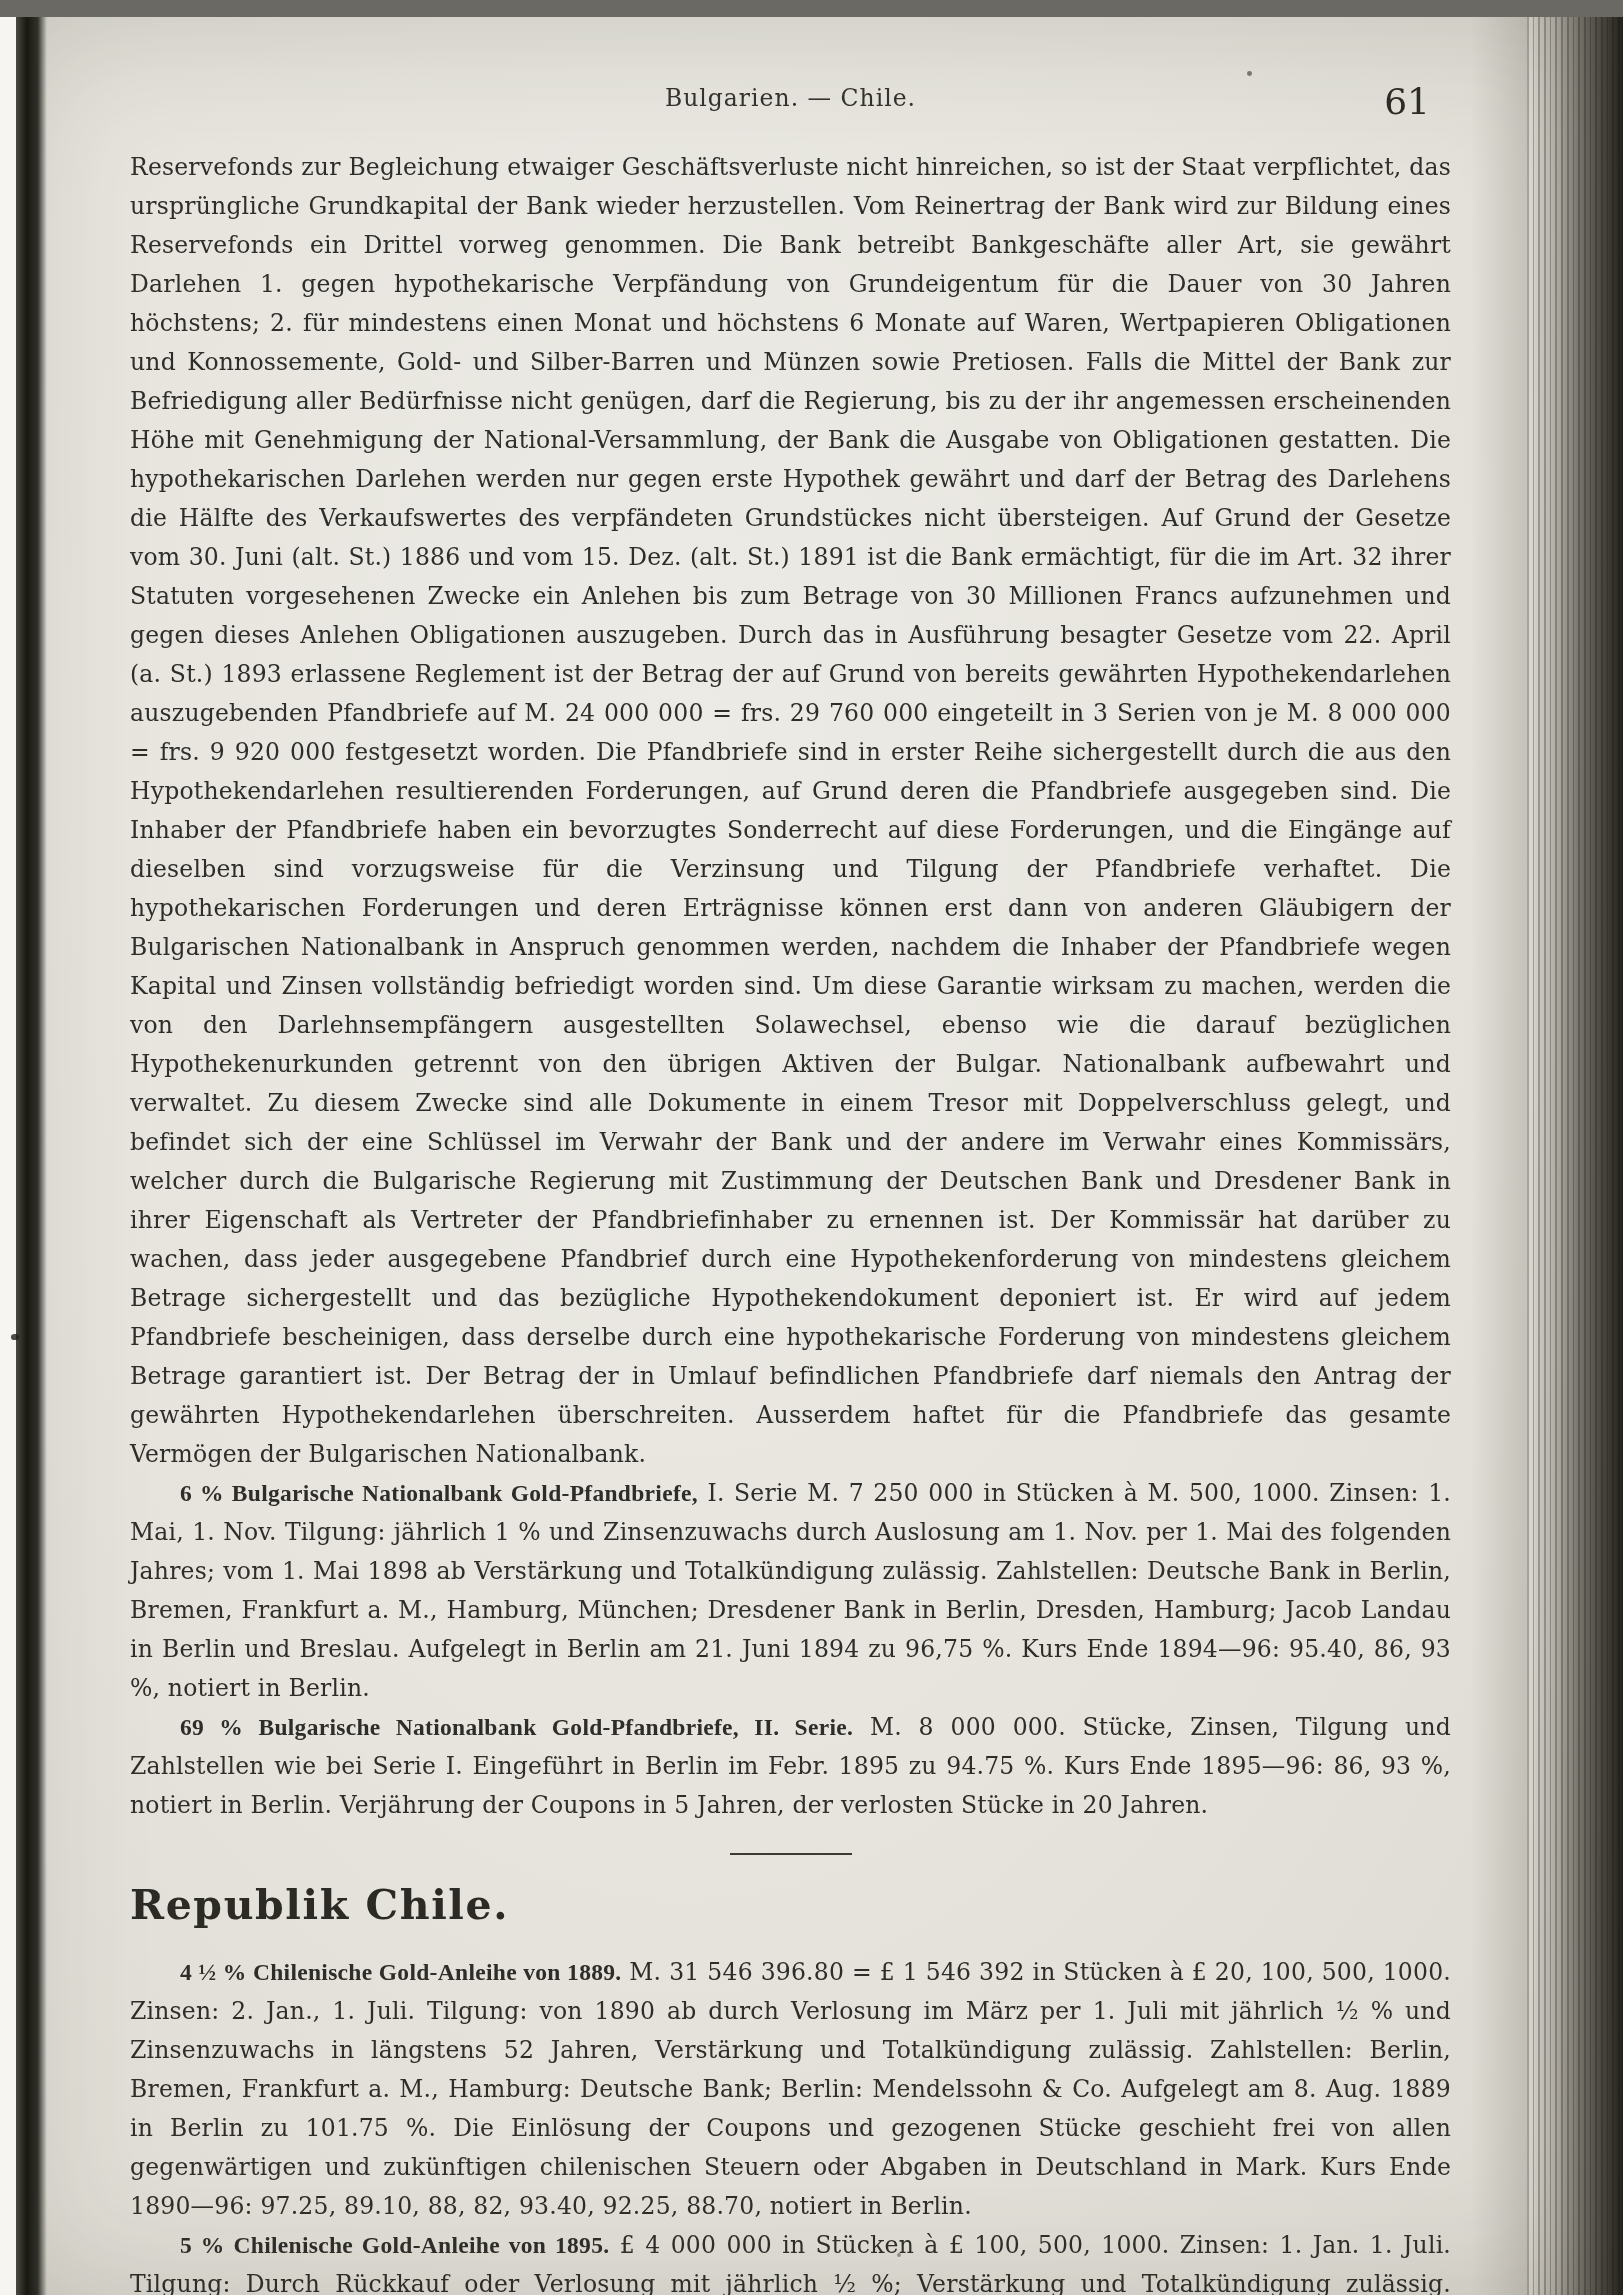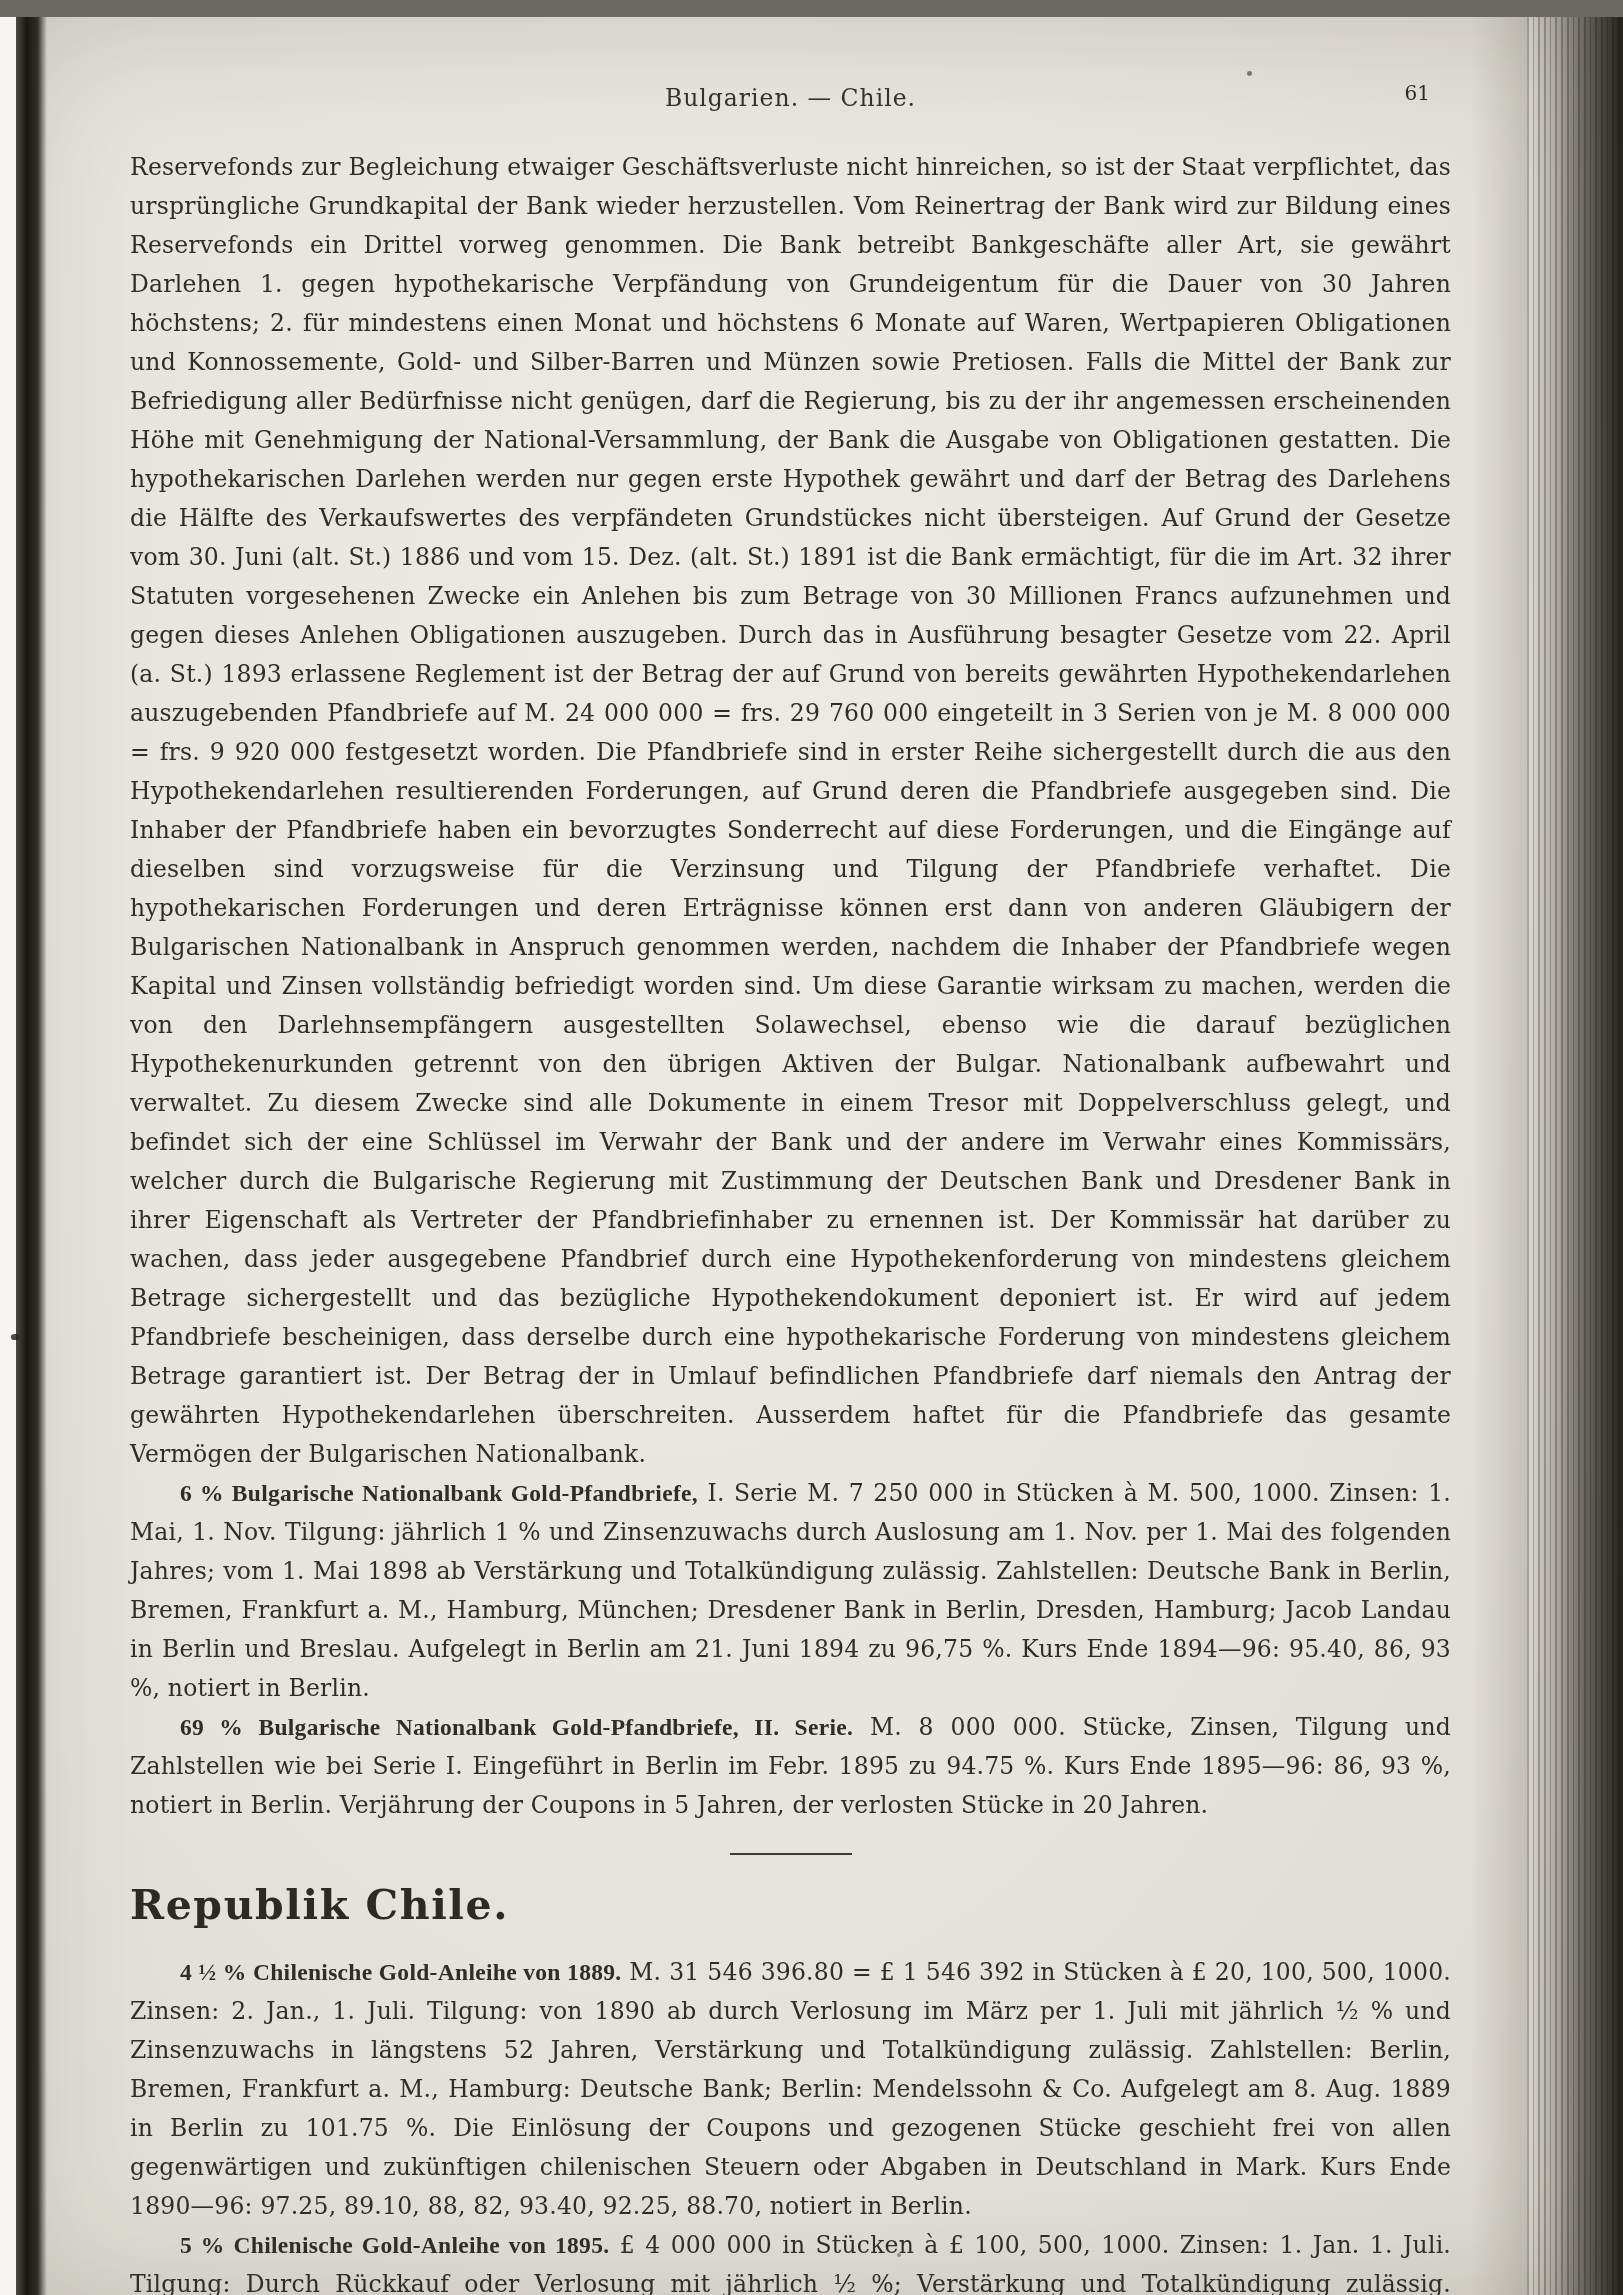--- a/index.html
+++ b/index.html
@@ -63,21 +63,21 @@
   .head-title {
     text-align: center;
     font-size: 23.5px;
     letter-spacing: 1px;
     color: #33322d;
   }
   .page-num {
     position: absolute;
     right: 21px;
     top: -3.2px;
-    font-size: 20px;
+    font-size: 36px;
     color: #2c2b26;
   }
   .body-text {
     margin-top: 28px;
     font-size: 23.5px;
     line-height: 39px;
     text-align: justify;
     letter-spacing: 0.2px;
     hyphens: auto;
     -webkit-hyphens: auto;

